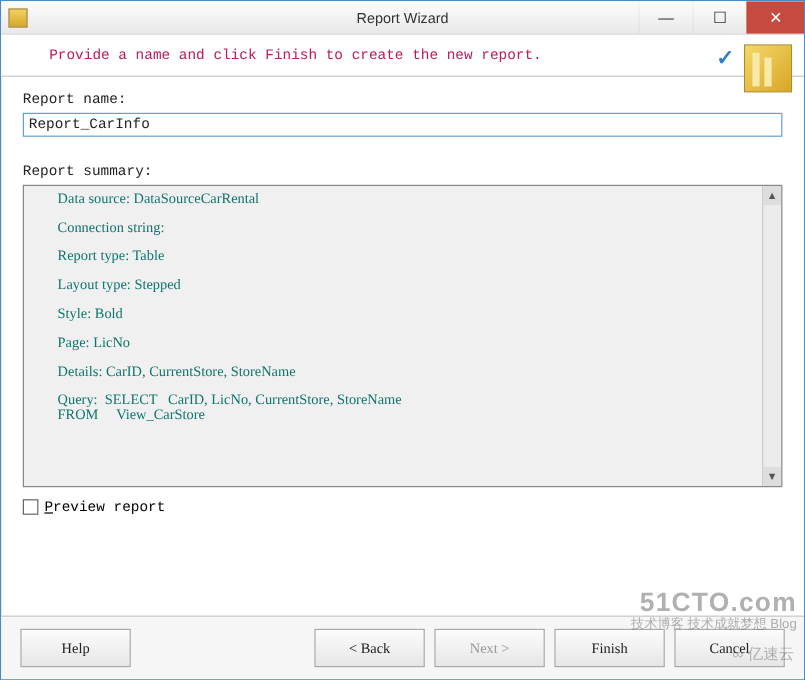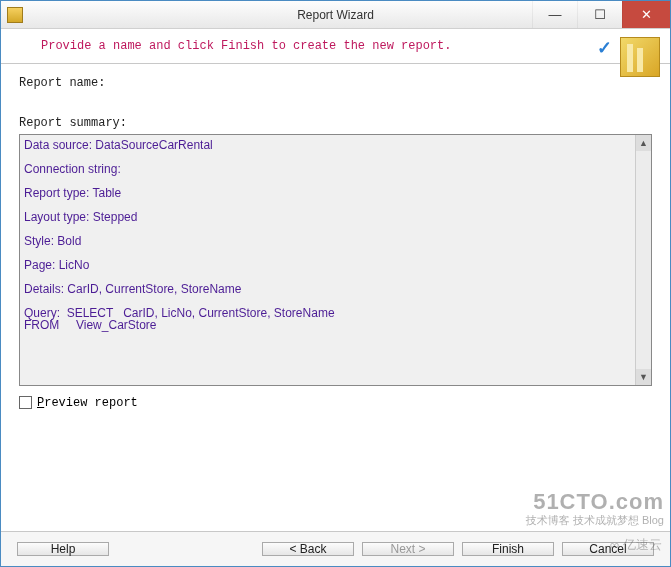--- a/index.html
+++ b/index.html
@@ -123,27 +123,28 @@
     .summary-box {
       width: 100%;
       height: 252px;
       border: 1px solid #888;
       background: #f0f0f0;
       position: relative;
       overflow: hidden;
     }
     .summary-content {
       padding: 4px 18px 4px 4px;
-      font-family: Liberation Sans, sans-serif;
-      font-size: 12px;
-      color: #4c1d95;
+      font-family: Liberation Serif, serif;
+      font-size: 12px;
+      color: #0f766e;
       white-space: pre-wrap;
       line-height: 1.0;
       overflow-y: auto;
       height: 100%;
+      margin-left: 24px;
     }
     .summary-scroll {
       position: absolute;
       right: 0; top: 0;
       width: 16px; height: 100%;
       background: #ececec;
       border-left: 1px solid #ccc;
     }
     .scroll-up, .scroll-down {
       position: absolute;
@@ -170,24 +171,24 @@
     .footer {
       position: absolute;
       left: 0; right: 0; bottom: 0;
       border-top: 1px solid #c8c8c8;
       padding: 10px 16px;
       display: flex;
       background: #f6f6f6;
     }
     .btn {
       width: 92px;
-      height: 14px;
+      height: 32px;
       border: 1px solid #aaa;
       background: linear-gradient(#fcfcfc, #e6e6e6);
-      font-family: Liberation Sans, sans-serif;
+      font-family: Liberation Serif, serif;
       font-size: 12px;
       display: flex;
       align-items: center;
       justify-content: center;
       color: #222;
       cursor: pointer;
     }
     .btn.disabled { color: #999; }
     .footer-spacer { flex: 1; }
     .btn + .btn { margin-left: 8px; }
@@ -229,20 +230,21 @@
 <div class="header">
   <div class="header-text">
     <div class="header-desc">Provide a name and click Finish to create the new report.</div>
   </div>
   <div class="header-check">✓</div>
   <div class="header-icon"></div>
 </div>
 
 <div class="body">
   <div class="label">Report name:</div>
+  <input class="text-input" value="Report_CarInfo" style="">
   <div class="spacer"></div>
   <div class="label">Report summary:</div>
   <div class="summary-box">
     <div class="summary-content">Data source: DataSourceCarRental
 
 Connection string:
 
 Report type: Table
 
 Layout type: Stepped

